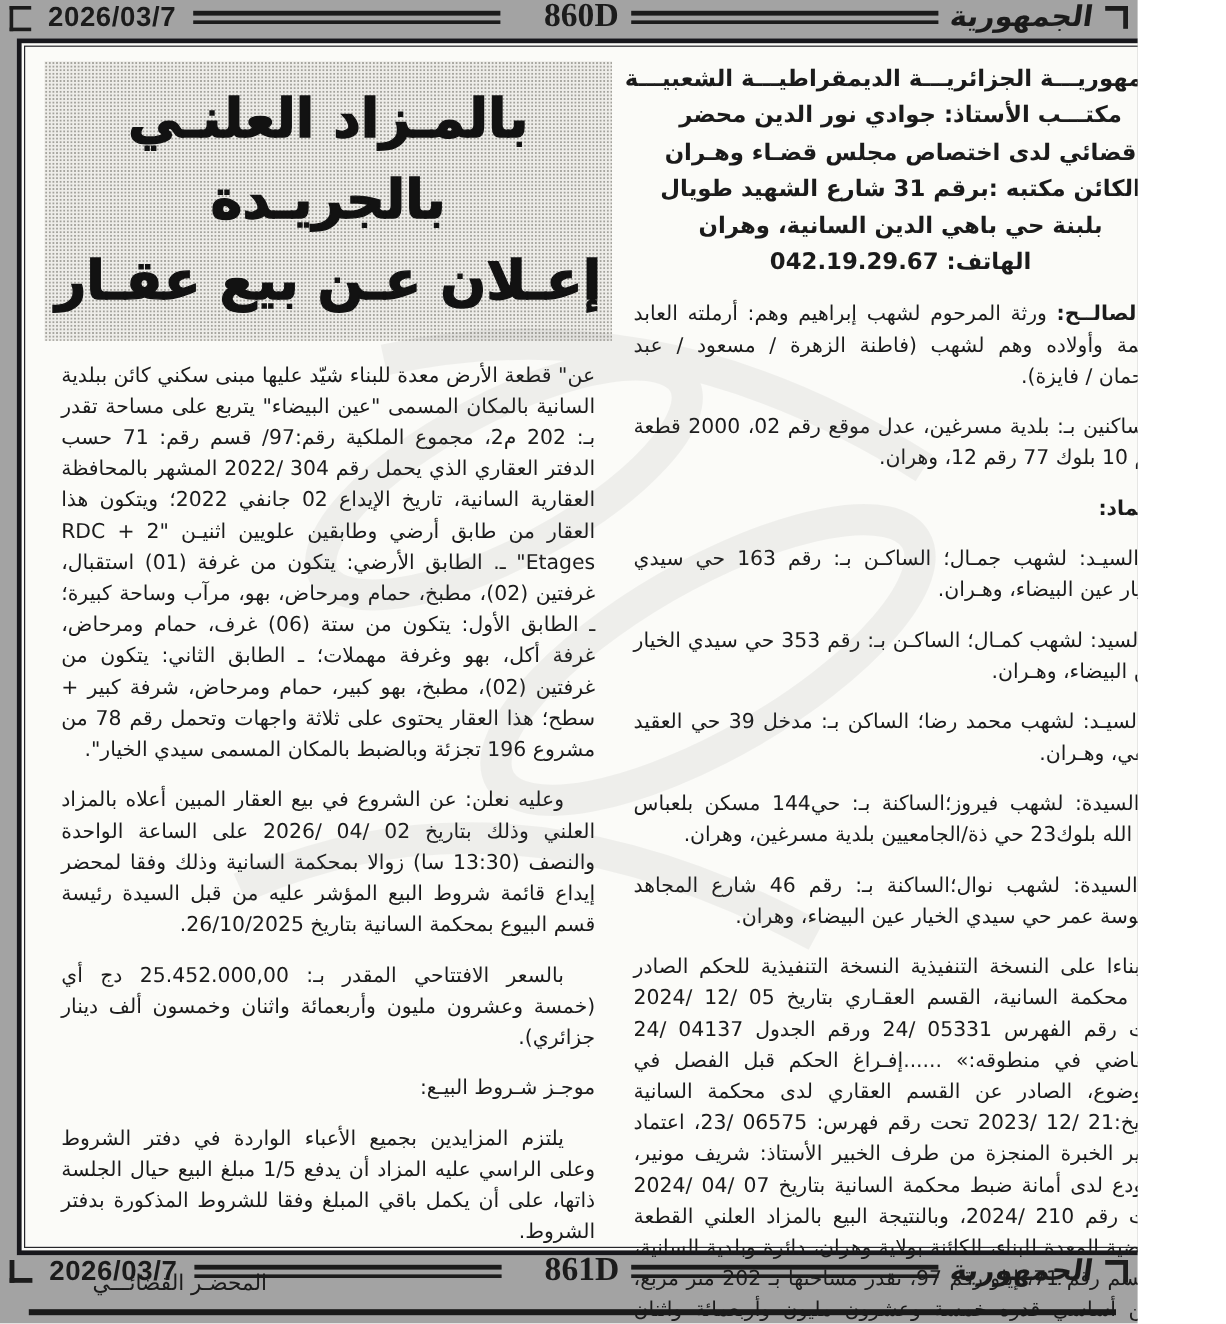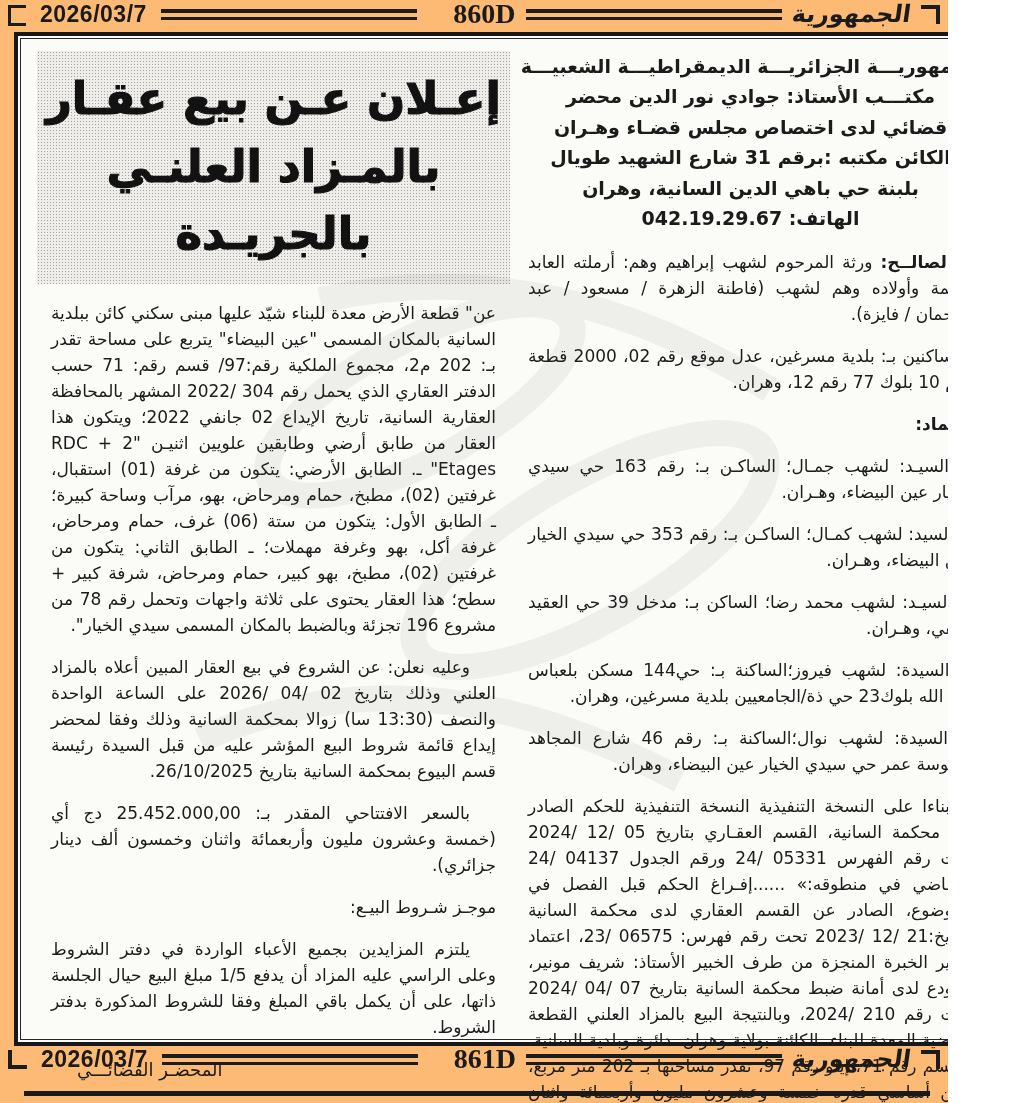--- a/index.html
+++ b/index.html
@@ -1,19 +1,19 @@
 <!DOCTYPE html>
 <html lang="ar"><head>
 <meta charset="utf-8">
 <style>
   html,body{margin:0;padding:0;}
   .page{
     position:relative;
     width:948px;height:1103px;
-    background:#fdba74;
+    background:#a3a3a3;
     color:#1b1b1b;
     font-family:"DejaVu Sans",sans-serif;
     overflow:hidden;
   }
   
   .bar{position:absolute;left:8px;right:8px;display:flex;align-items:flex-start;gap:10px;}
   .top-bar{top:1px;}
   .bottom-bar{top:1046px;}
   .bar-date{
     font-family:"Liberation Sans",sans-serif;
@@ -128,22 +128,22 @@
           <p class="small-indent">ـ السيدة: لشهب فيروز؛الساكنة بـ: حي144 مسكن بلعباس عبد الله بلوك23 حي ذة/الجامعيين بلدية مسرغين، وهران.</p>
           <p class="small-indent">ـ السيدة: لشهب نوال؛الساكنة بـ: رقم 46 شارع المجاهد مسوسة عمر حي سيدي الخيار عين البيضاء، وهران.</p>
 
           <p class="small-indent">ـ بناءا على النسخة التنفيذية النسخة التنفيذية للحكم الصادر عن محكمة السانية، القسم العقـاري بتاريخ 05 /12 /2024 تحت رقم الفهرس 05331 /24 ورقم الجدول 04137 /24 والقاضي في منطوقه:» ......إفـراغ الحكم قبل الفصل في الموضوع، الصادر عن القسم العقاري لدى محكمة السانية بتاريخ:21 /12 /2023 تحت رقم فهرس: 06575 /23، اعتماد تقرير الخبرة المنجزة من طرف الخبير الأستاذ: شريف مونير، المودع لدى أمانة ضبط محكمة السانية بتاريخ 07 /04 /2024 تحت رقم 210 /2024، وبالنتيجة البيع بالمزاد العلني القطعة الأرضية المعدة للبناء، الكائنة بولاية وهران، دائرة وبلدية السانية، بالقسم رقم 71، إيلو رقم 97، تقدر مساحتها بـ 202 متر مربع، بثمن أساسي قدره خمسة وعشرون مليون  وأربعمائة واثنان وخمسون ألف (25.452.000) دينار جزائري.. »</p>
 
           <p class="indent"><span class="b">لصالــح:</span><span> إن العقار موضوع البيع الملكية العلني هو عبارة</span></p>
         </div>
 
         <div class="col">
           <div class="title-box">
+            <div>بالمـزاد العلنـي بالجريـدة</div>
             <div>إعـلان عـن بيع عقـار</div>
-            <div>بالمـزاد العلنـي بالجريـدة</div>
           </div>
 
           <p>عن" قطعة الأرض معدة للبناء شيّد عليها مبنى سكني كائن ببلدية السانية بالمكان المسمى "عين البيضاء" يتربع على مساحة تقدر بـ: 202 م2، مجموع الملكية رقم:97/ قسم رقم: 71 حسب الدفتر العقاري الذي يحمل رقم 304 /2022 المشهر بالمحافظة العقارية السانية، تاريخ الإيداع 02 جانفي 2022؛ ويتكون هذا العقار من طابق أرضي وطابقين علويين اثنيـن "RDC + 2 Etages" ـ. الطابق الأرضي: يتكون من غرفة (01) استقبال، غرفتين (02)، مطبخ، حمام ومرحاض، بهو، مرآب وساحة كبيرة؛ ـ الطابق الأول: يتكون من ستة (06) غرف، حمام ومرحاض، غرفة أكل، بهو وغرفة مهملات؛ ـ الطابق الثاني: يتكون من غرفتين (02)، مطبخ، بهو كبير، حمام ومرحاض، شرفة كبير + سطح؛ هذا العقار يحتوى على ثلاثة واجهات وتحمل رقم 78 من مشروع 196 تجزئة وبالضبط بالمكان المسمى سيدي الخيار".</p>
 
           <p class="indent">وعليه نعلن: عن الشروع في بيع العقار المبين أعلاه بالمزاد العلني وذلك بتاريخ 02 /04 /2026 على الساعة الواحدة والنصف (13:30 سا) زوالا بمحكمة السانية وذلك وفقا لمحضر إيداع قائمة شروط البيع المؤشر عليه من قبل السيدة رئيسة قسم البيوع بمحكمة السانية بتاريخ 26/10/2025.</p>
 
           <p class="indent">بالسعر الافتتاحي المقدر بـ: 25.452.000,00 دج أي (خمسة وعشرون مليون وأربعمائة واثنان وخمسون ألف دينار جزائري).</p>
 
           <p class="terms-title">موجـز شـروط البيـع:</p>
 

